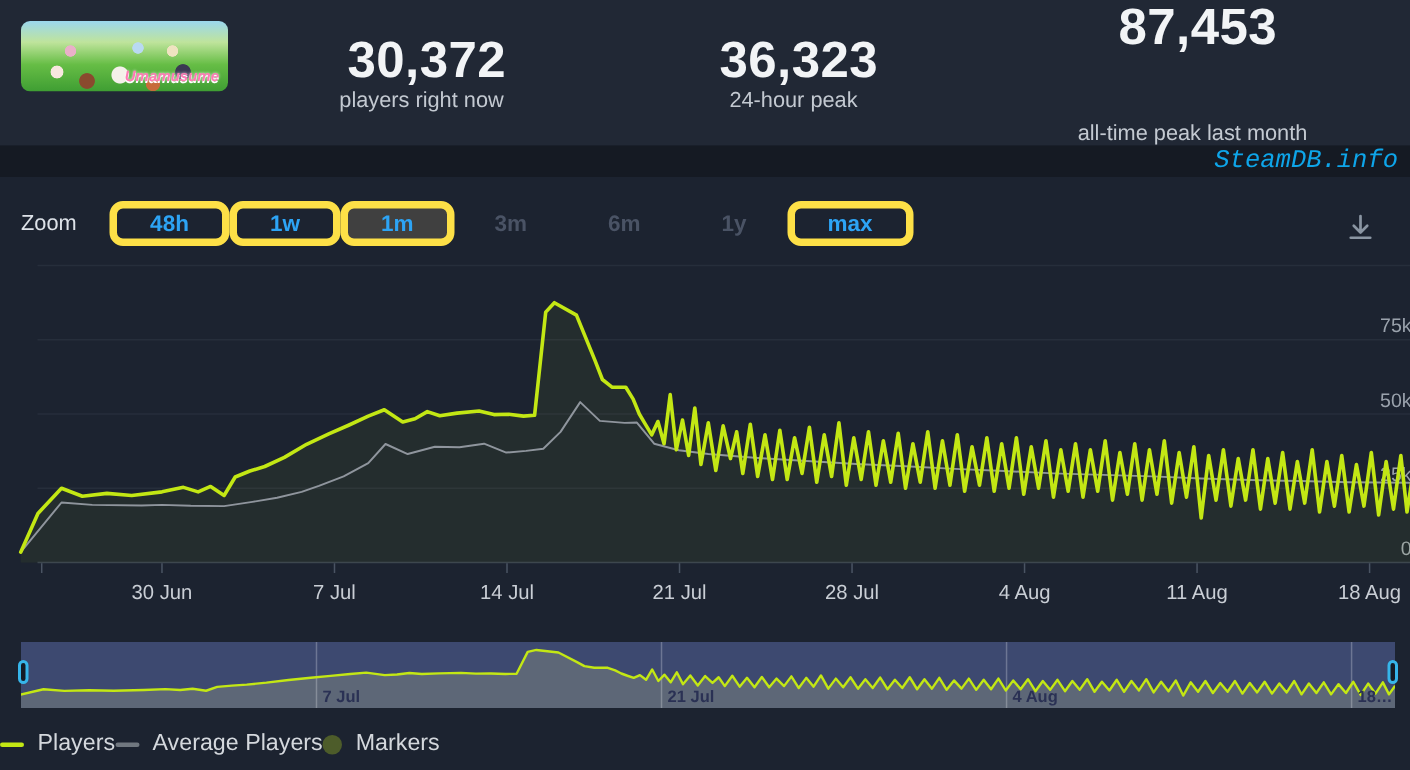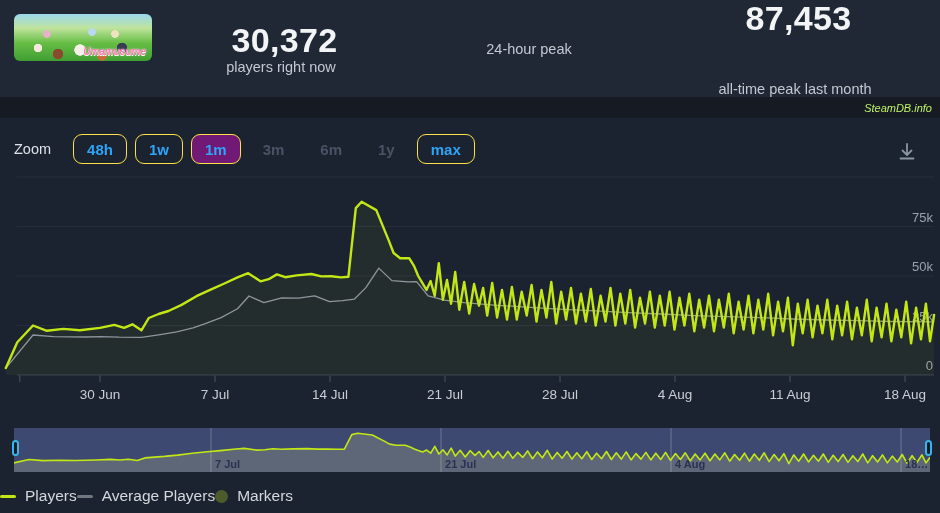--- a/index.html
+++ b/index.html
@@ -22,34 +22,34 @@
   .banner .logo{position:absolute;right:6px;bottom:4px;font-size:10px;font-weight:700;font-style:italic;
     color:#ff79b5;text-shadow:0 0 2px #fff,0 1px 0 #fff;}
   .stat{position:absolute;top:0;height:97px;width:240px;display:flex;flex-direction:column;align-items:center;justify-content:center;}
   .stat .num{font-size:34px;font-weight:700;color:#f2f4f6;letter-spacing:.3px;line-height:1.1;margin-left:7px;}
   .stat .lbl{font-size:14.5px;color:#c3c9d1;}
   .stat1{left:161px;} .stat2{left:409px;} .stat3{left:675px;gap:44px;}
 
   
   .wm-band{position:absolute;top:97px;left:0;width:940px;height:21px;background:#151a23;
     display:flex;align-items:center;justify-content:flex-end;box-sizing:border-box;padding-right:8px;}
-  .wm-band span{color:#bef264;font-size:11px;font-style:italic;}
+  .wm-band span{color:#0ea5e9;font-size:17px;font-style:italic;font-family:Liberation Mono, monospace;}
 
   
   .toolbar{position:absolute;top:133px;left:14px;width:912px;height:32px;display:flex;align-items:center;}
   .zoom-lbl{font-size:14.5px;color:#dde2e8;margin-right:22px;}
-  .zbtn{height:30px;box-sizing:border-box;padding:0 13px;margin-right:8px;border-radius:9px;
-    border:1px solid #fde047;background:transparent;color:#2da4f5;font-weight:700;font-size:15px;
+  .zbtn{height:30px;box-sizing:border-box;padding:0 22px;margin-right:0;border-radius:9px;
+    border:5px solid #fde047;background:transparent;color:#2da4f5;font-weight:700;font-size:15px;
     font-family:"Liberation Sans",sans-serif;display:inline-flex;align-items:center;cursor:pointer;}
-  .zbtn.selected{background:#701a75;}
+  .zbtn.selected{background:#404040;}
   .zbtn.disabled{border-color:transparent;color:#4a5365;cursor:default;}
   .dl{margin-left:auto;margin-right:8px;margin-top:6px;cursor:pointer;}
 
   
-  .plot{position:absolute;top:172px;left:4px;width:800px;height:240px;}
+  .plot{position:absolute;top:172px;left:12px;width:800px;height:240px;}
   .plot svg{display:block;}
 
   
   .navigator{position:absolute;top:428px;left:14px;width:916px;height:44px;}
   .nav-handle{position:absolute;top:12px;width:7px;height:16px;border:2px solid #36b5ea;border-radius:4px;
     background:#141b26;box-sizing:border-box;}
   .nav-handle.left{left:-2px;} .nav-handle.right{right:-2px;}
 
   
   .legend{position:absolute;top:487px;left:0;width:756px;display:flex;justify-content:flex-start;align-items:center;}
@@ -64,20 +64,21 @@
 
   <div class="header">
     <div class="banner" title="Umamusume: Pretty Derby game banner">
       <span class="logo">Umamusume</span>
     </div>
     <div class="stat stat1">
       <div class="num">30,372</div>
       <div class="lbl">players right now</div>
     </div>
     <div class="stat stat2">
+      <div class="num">36,323</div>
       <div class="lbl">24-hour peak</div>
     </div>
     <div class="stat stat3">
       <div class="num">87,453</div>
       <div class="lbl">all-time peak last month</div>
     </div>
   </div>
 
   <div class="wm-band">
     <span>SteamDB.info</span>

